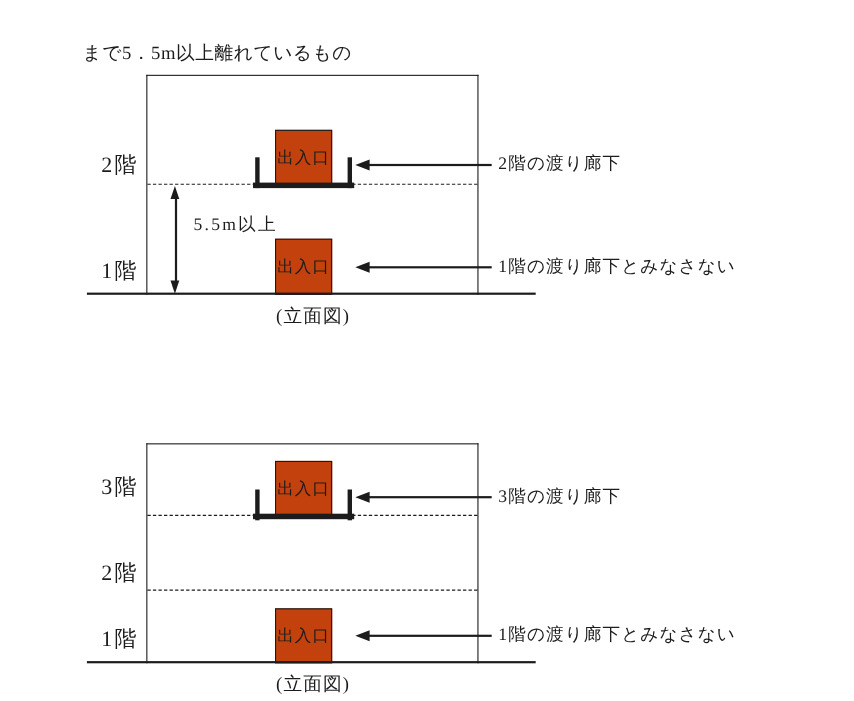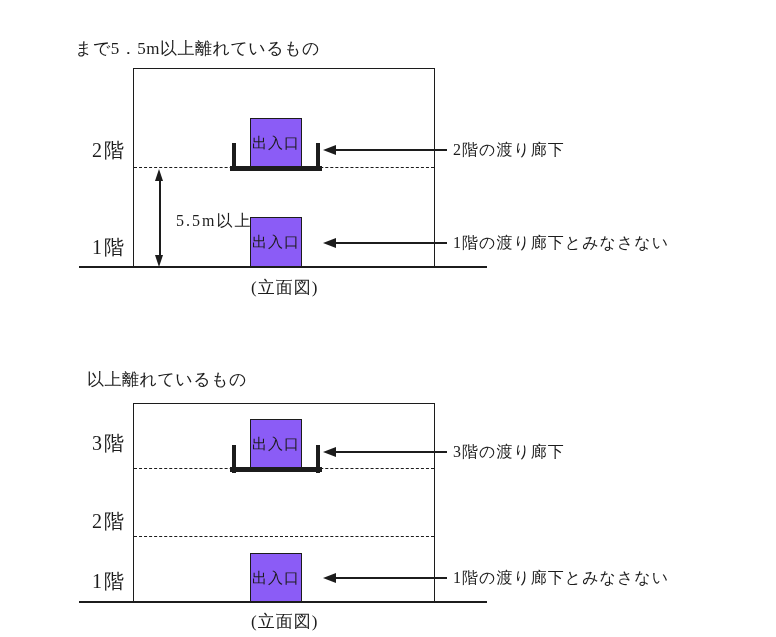--- a/index.html
+++ b/index.html
@@ -7,27 +7,27 @@
   html,body { background:#fff; }
   .page {
     position:relative; width:776px; height:637px; background:#fff;
     font-family:"Liberation Serif","DejaVu Serif",serif; color:var(--ink);
     overflow:hidden;
   }
   .txt { position:absolute; white-space:nowrap; line-height:1.15; }
   .heading { font-size:17px; letter-spacing:0.5px; }
   .floor   { font-size:20px; letter-spacing:2px; }
   .callout { font-size:16px; letter-spacing:1px; }
-  .dim     { font-size:16px; letter-spacing:2px;margin-top:16px; }
+  .dim     { font-size:16px; letter-spacing:2px; }
   .caption { font-size:17px; letter-spacing:1px; }
   .building { position:absolute; border:1.6px solid var(--ink); border-bottom:none; background:transparent; }
   .dashed  { position:absolute; border-top:1.6px dashed var(--ink); height:0; }
   .ground  { position:absolute; height:2.4px; background:var(--ink); }
   .ebox {
-    position:absolute; border:1.5px solid var(--ink); background:#8b5cf6;
+    position:absolute; border:1.5px solid var(--ink); background:#c2410c;
     display:flex; align-items:center; justify-content:center;
   }
   .ebox span { font-size:15px; letter-spacing:1px; }
   .bar   { position:absolute; background:var(--ink); }
   .hline { position:absolute; height:1.6px; background:var(--ink); }
   .vline { position:absolute; width:1.6px;  background:var(--ink); }
   .head  { position:absolute; width:0; height:0; }
   .head.left { border-top:5px solid transparent; border-bottom:5px solid transparent; border-right:13px solid var(--ink); }
   .head.up   { border-left:4.5px solid transparent; border-right:4.5px solid transparent; border-bottom:12px solid var(--ink); }
   .head.down { border-left:4.5px solid transparent; border-right:4.5px solid transparent; border-top:12px solid var(--ink); }
@@ -73,21 +73,20 @@
     <div>
       <div class="head left" style="left:323px;top:238px"></div>
       <div class="hline" style="left:334px;top:242px;width:113px"></div>
       <div class="txt callout" style="left:453px;top:234px">1階の渡り廊下とみなさない</div>
     </div>
 
     <div class="ground" style="left:79px;top:266px;width:408px"></div>
     <div class="txt caption" style="left:251px;top:278px">(立面図)</div>
   </div>
 
-  <div class="txt heading" style="left:87px;top:370px">以上離れているもの</div>
 
   <div>
     <div class="building" style="left:133px;top:403px;width:302px;height:200px"></div>
     <div class="dashed" style="left:134px;top:468px;width:300px"></div>
     <div class="dashed" style="left:134px;top:536px;width:300px"></div>
 
     <div class="txt floor" style="left:92px;top:432px">3階</div>
     <div class="txt floor" style="left:92px;top:510px">2階</div>
     <div class="txt floor" style="left:92px;top:570px">1階</div>
 

